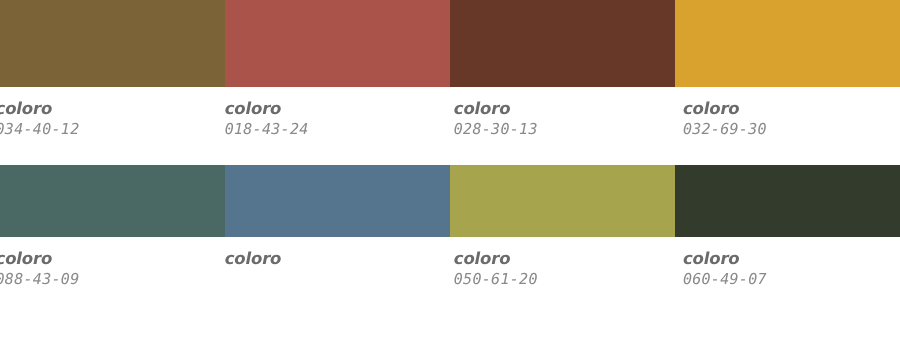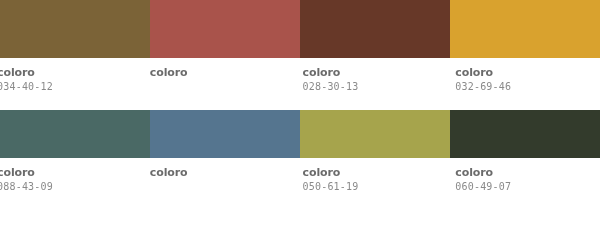--- a/index.html
+++ b/index.html
@@ -15,20 +15,21 @@
   }
   .palette {
     width: 600px;
     height: 206px;
     position: relative;
     background: #ffffff;
   }
   .row {
     width: 600px;
     position: relative;
+    font-style: italic;
   }
   .swatch-strip {
     display: flex;
     width: 600px;
   }
   .swatch {
     flex: 1 1 0;
     height: 58px;
   }
   .row-2 .swatch {
@@ -92,28 +93,29 @@
       <div class="swatch" style="background:#673828;"></div>
       <div class="swatch" style="background:#d9a22e;"></div>
     </div>
     <div class="label-strip">
       <div class="label-cell first">
         <div class="brand">coloro</div>
         <div class="code">034-40-12</div>
       </div>
       <div class="label-cell">
         <div class="brand">coloro</div>
+        <div class="code">018-43-24</div>
       </div>
       <div class="label-cell">
         <div class="brand">coloro</div>
         <div class="code">028-30-13</div>
       </div>
       <div class="label-cell">
         <div class="brand">coloro</div>
-        <div class="code">032-69-46</div>
+        <div class="code">032-69-30</div>
       </div>
     </div>
   </div>
 
   <div class="gap"></div>
 
   <div class="row row-2">
     <div class="swatch-strip">
       <div class="swatch" style="background:#4a6965;"></div>
       <div class="swatch" style="background:#55758f;"></div>
@@ -123,21 +125,21 @@
     <div class="label-strip">
       <div class="label-cell first">
         <div class="brand">coloro</div>
         <div class="code">088-43-09</div>
       </div>
       <div class="label-cell">
         <div class="brand">coloro</div>
       </div>
       <div class="label-cell">
         <div class="brand">coloro</div>
-        <div class="code">050-61-19</div>
+        <div class="code">050-61-20</div>
       </div>
       <div class="label-cell">
         <div class="brand">coloro</div>
         <div class="code">060-49-07</div>
       </div>
     </div>
   </div>
 
 </div>
 

